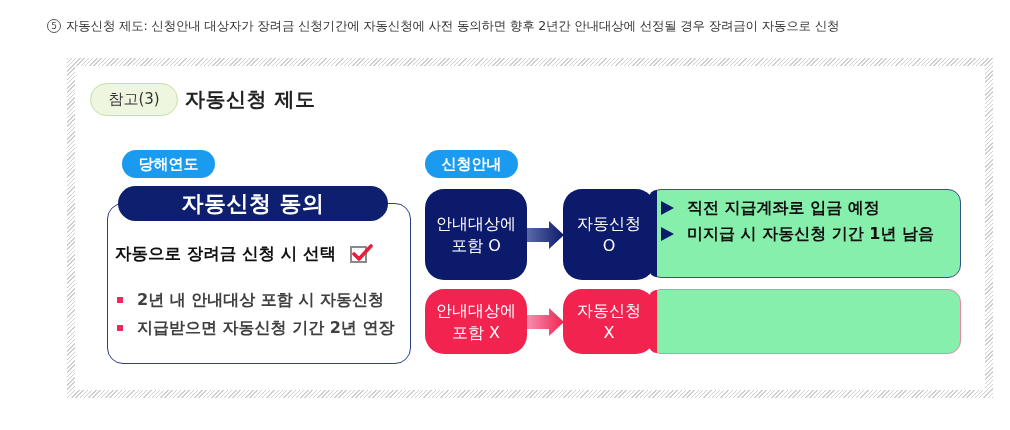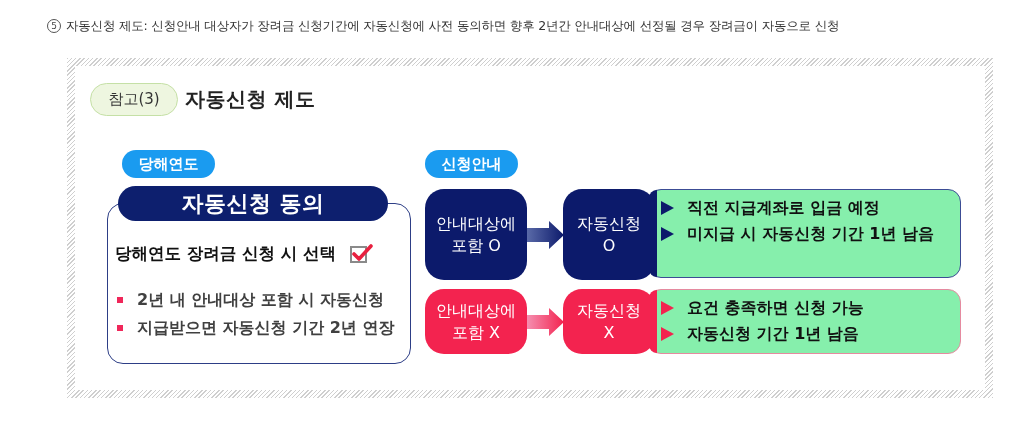--- a/index.html
+++ b/index.html
@@ -74,21 +74,21 @@
 
 <div class="abs ref-pill">참고(3)</div>
 <div class="abs ref-title">자동신청 제도</div>
 
 <div class="abs year-pill" style="left:122px; top:150px;">당해연도</div>
 
 <div class="abs left-card"></div>
 <div class="abs left-head">자동신청 동의</div>
 
 <div class="abs consent">
-  <span>당해연도 장려금 신청 시 선택</span>
+  <span>자동으로 장려금 신청 시 선택</span>
   <span class="checkbox">
     <svg width="22" height="22" viewBox="0 0 22 22">
       <path d="M3 12 L8 17 L20 4" fill="none" stroke="#e8203f" stroke-width="3.6" stroke-linecap="round" stroke-linejoin="round"></path>
     </svg>
   </span>
 </div>
 
 <div class="abs bullets">
   <div class="bullet">
     <span class="bullet-dot"></span>
@@ -131,30 +131,20 @@
   <polygon points="0,7 22,7 22,0 37,14 22,28 22,21 0,21" fill="url(#ga)"></polygon>
 </svg>
 
 <div class="abs box navy" style="left:563px; top:189px; width:92px; height:91px;">
   <span>자동신청</span>
   <span>O</span>
 </div>
 
 <div class="abs panel pink-b" style="left:648px; top:289px; width:313px; height:65px;">
   <div class="panel-strip" style="background:#f3234f;"></div>
-  <div style="position:absolute; left:12px; top:5px;">
-    <div class="item">
-      <span class="tri pink-t"></span>
-      <span>요건 충족하면 신청 가능</span>
-    </div>
-    <div class="item">
-      <span class="tri pink-t"></span>
-      <span>자동신청 기간 1년 남음</span>
-    </div>
-  </div>
 </div>
 
 <div class="abs box pink" style="left:425px; top:289px; width:102px; height:65px;">
   <span>안내대상에</span>
   <span>포함 X</span>
 </div>
 
 <svg class="abs" style="left:527px; top:308px;" width="37" height="28" viewBox="0 0 37 28">
   <defs>
     <linearGradient id="gb" x1="0" x2="1" y1="0" y2="0">

